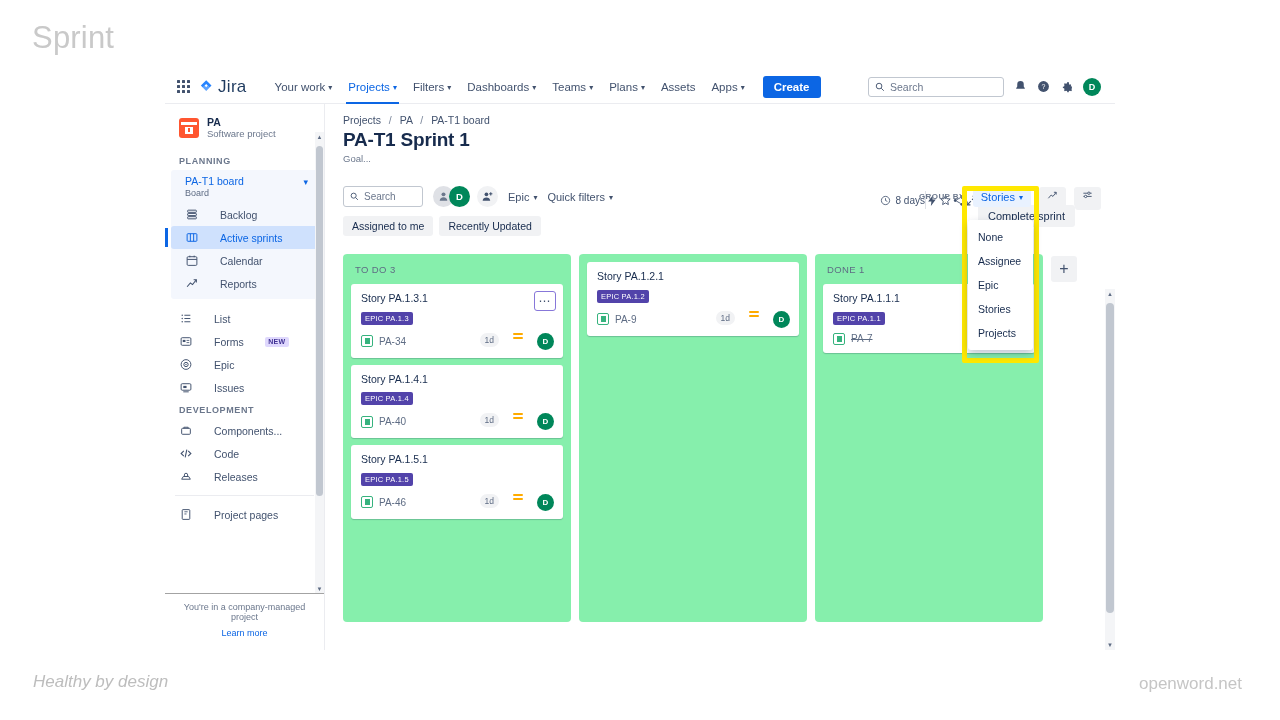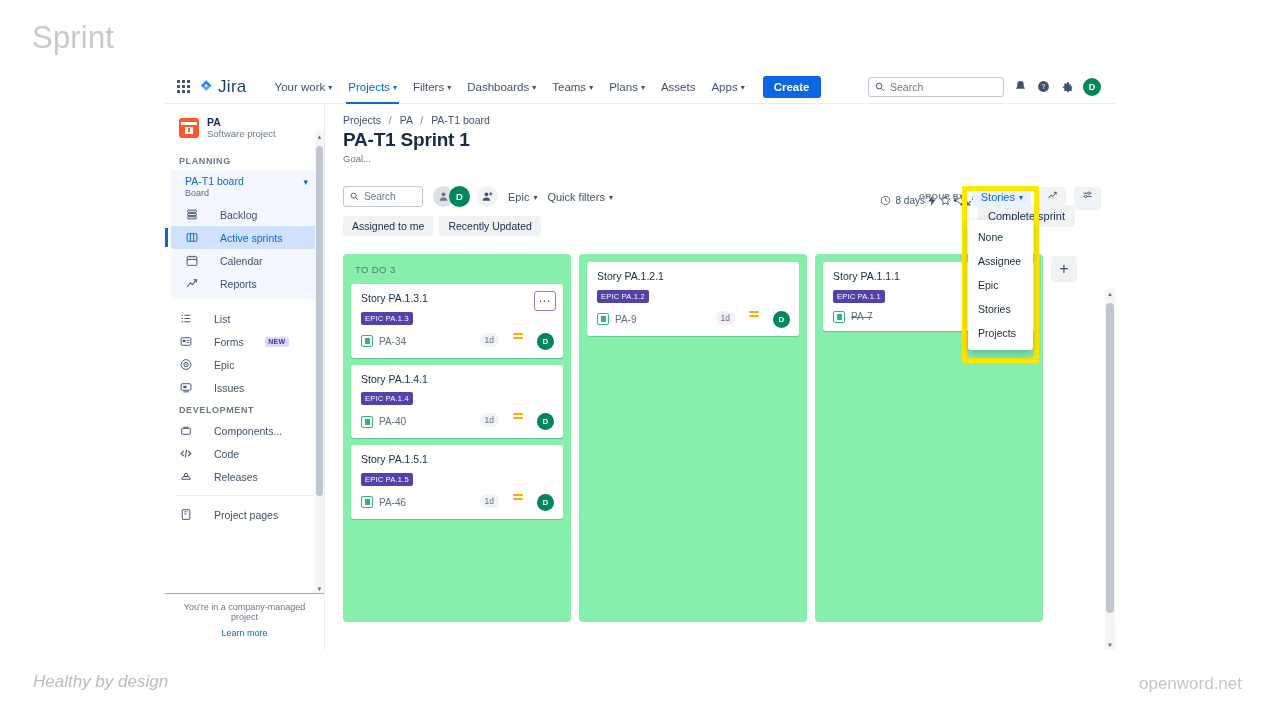--- a/index.html
+++ b/index.html
@@ -671,20 +671,21 @@
                       <i></i>
                       <i></i>
                     </span>
                   <span class="card-av">D</span>
                 </span>
               </div>
             </div>
           </div>
 
           <div class="col">
+            <div class="col-head">DONE 1</div>
             <div class="card">
               <div class="card-title">Story PA.1.1.1</div>
               <div><span class="epic-tag">EPIC PA.1.1</span></div>
               <div class="card-foot">
                 <span class="story-ic">
                     <i></i>
                   </span>
                 <span class="key done">PA-7</span>
               </div>
             </div>

